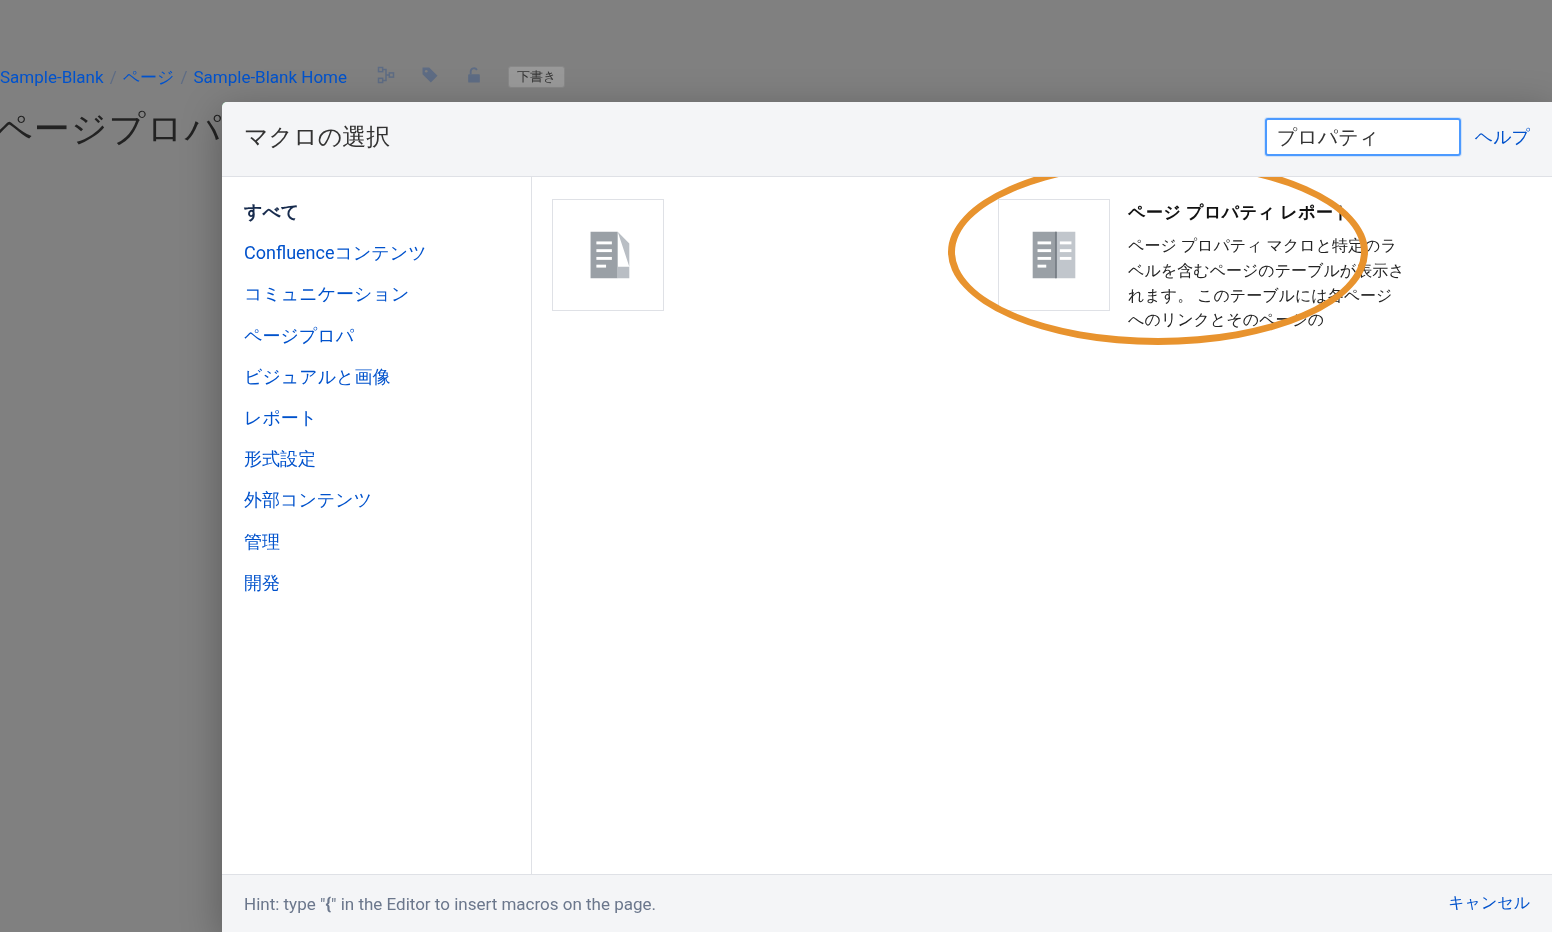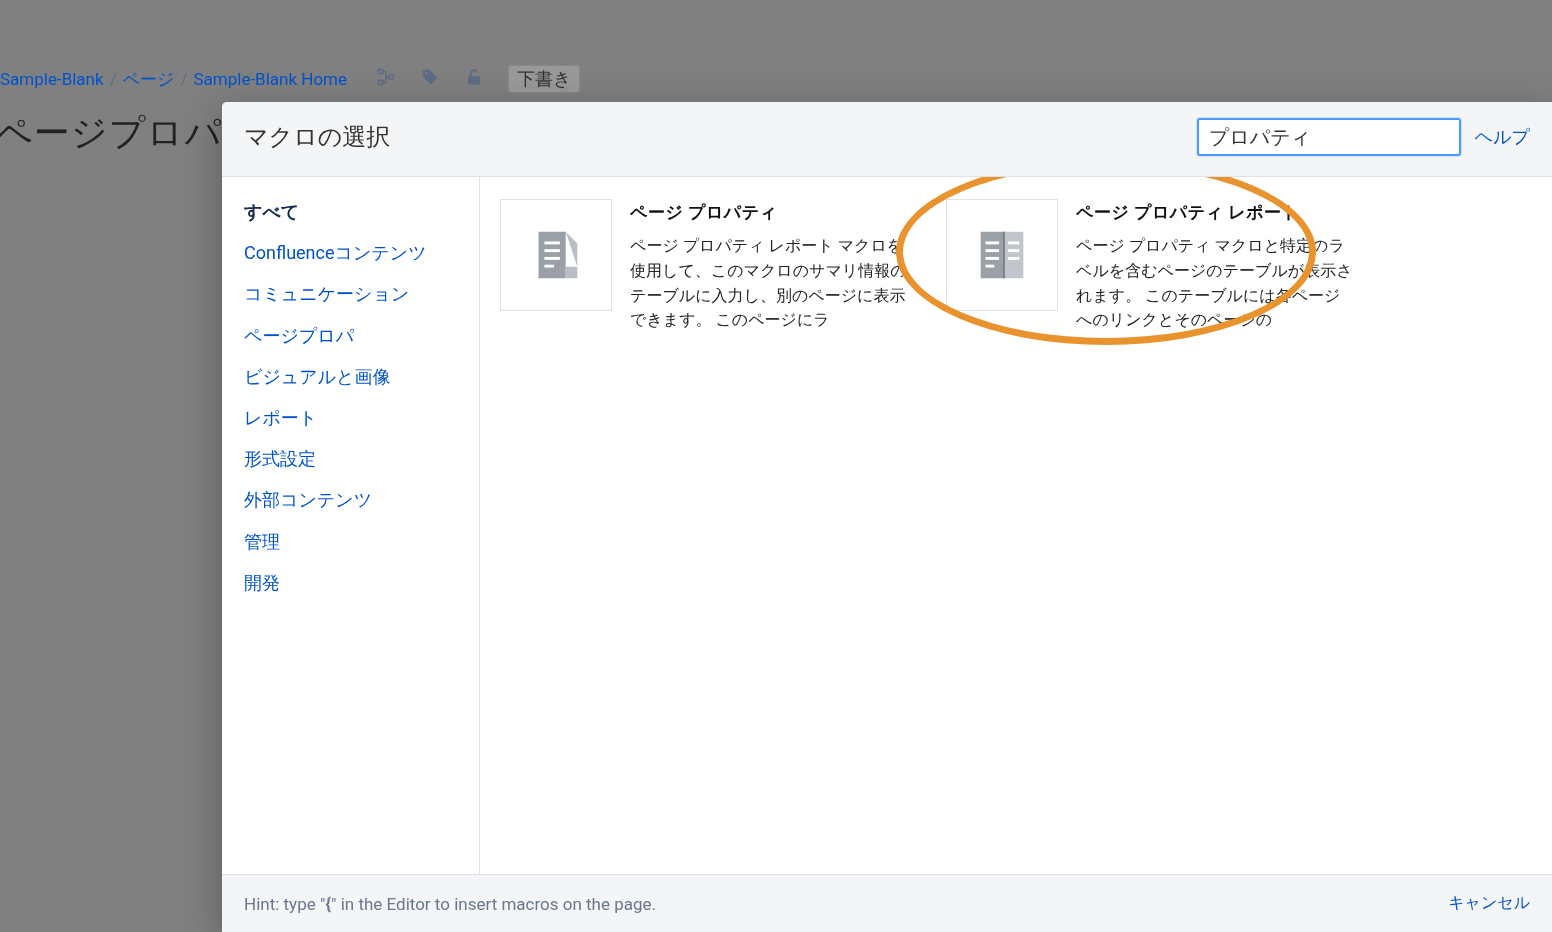--- a/index.html
+++ b/index.html
@@ -41,21 +41,21 @@
       align-items: center;
       gap: 24px;
       margin-left: 18px;
       color: #5e6c84;
     }
     .bg-icons svg { width: 20px; height: 20px; }
     .draft-badge {
       border: 1px solid #888;
       border-radius: 3px;
       padding: 1px 8px;
-      font-size: 18px;
+      font-size: 13px;
       color: #333;
       background: rgba(255,255,255,0.2);
     }
     .bg-title {
       font-size: 36px;
       font-weight: 400;
       color: #222;
       margin-top: 6px;
       margin-left: -4px;
       letter-spacing: 1px;
@@ -84,21 +84,21 @@
       background: #f4f5f7;
       gap: 14px;
     }
     .modal-title {
       font-size: 24px;
       font-weight: 500;
       color: #333;
       flex: 1;
     }
     .search-input {
-      width: 264px;
+      width: 196px;
       height: 38px;
       font-size: 20px;
       padding: 4px 10px;
       border: 2px solid #4c9aff;
       border-radius: 3px;
       outline: none;
       box-shadow: 0 0 0 1px #4c9aff33;
       color: #333;
     }
     .help-link {
@@ -108,21 +108,21 @@
     }
 
     .modal-body {
       flex: 1;
       display: flex;
       overflow: hidden;
       background: #fff;
     }
 
     .sidebar {
-      width: 258px;
+      width: 310px;
       border-right: 1px solid #dfe1e6;
       padding: 22px 22px;
       overflow-y: auto;
     }
     .sidebar .cat {
       font-size: 18px;
       line-height: 1.4;
       margin-bottom: 16px;
       cursor: pointer;
     }
@@ -279,24 +279,20 @@
           <div class="macro-icon-box">
             <svg viewBox="0 0 64 64">
               <path d="M14 8 L42 8 L42 56 L14 56 Z" fill="#9aa0a6"></path>
               <path d="M42 8 L54 20 L54 56 L42 56 L42 44 L54 44" fill="#b9bec4"></path>
               <rect x="20" y="18" width="16" height="3" fill="#fff"></rect>
               <rect x="20" y="26" width="16" height="3" fill="#fff"></rect>
               <rect x="20" y="34" width="16" height="3" fill="#fff"></rect>
               <rect x="20" y="42" width="10" height="3" fill="#fff"></rect>
             </svg>
           </div>
-          <div class="macro-text">
-            <div class="macro-title">ページ プロパティ</div>
-            <div class="macro-desc">ページ プロパティ レポート マクロを使用して、このマクロのサマリ情報のテーブルに入力し、別のページに表示できます。 このページにラ</div>
-          </div>
         </div>
 
         <div class="macro-card">
           <div class="macro-icon-box">
             <svg viewBox="0 0 64 64">
               <path d="M10 8 L34 8 L34 56 L10 56 Z" fill="#9aa0a6"></path>
               <path d="M34 8 L54 8 L54 56 L34 56 Z" fill="#c1c6cc"></path>
               <path d="M34 8 L34 56" stroke="#7a8088" stroke-width="2"></path>
               <rect x="15" y="18" width="14" height="3" fill="#fff"></rect>
               <rect x="15" y="26" width="14" height="3" fill="#fff"></rect>

